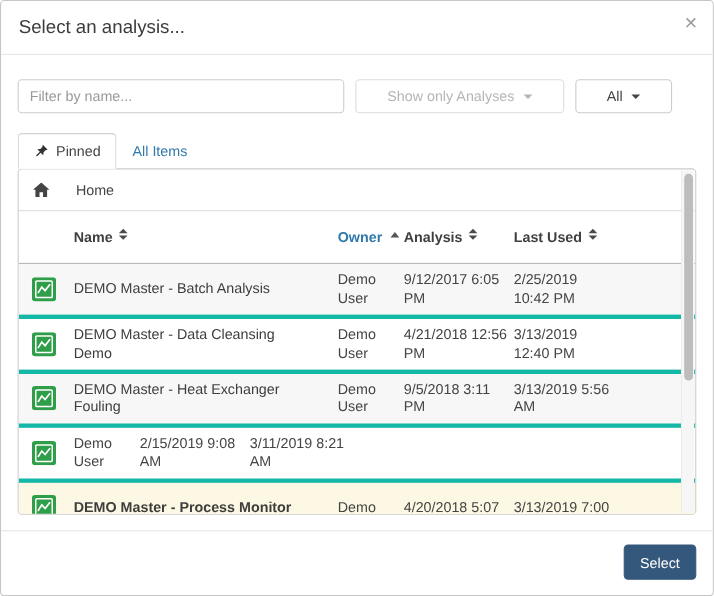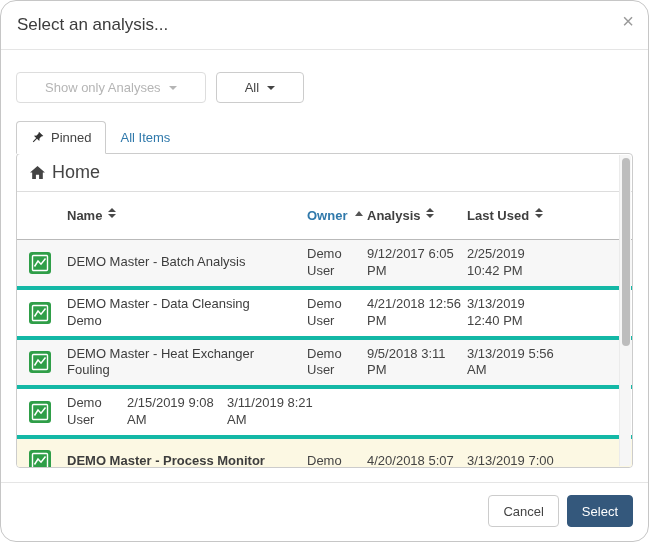--- a/index.html
+++ b/index.html
@@ -1,35 +1,35 @@
 <!DOCTYPE html>
 <html style="--accent-blue: #3079ab; --select-button-bg: #34587c; --row-highlight: #fcf8e3; --row-stripe: #f7f7f7; --item-icon-green: #2f9e48;"><head>
 <meta charset="utf-8">
 <style>
   *{box-sizing:border-box;margin:0;padding:0}
   html,body{background:#fff}
   body{font-family:"Liberation Sans","DejaVu Sans",sans-serif;color:#444}
-  .modal{width:649px;height:542px;border:1px solid #c6c6c6;border-radius:16px;background:#fff;display:flex;flex-direction:column;overflow:hidden}
+  .modal{width:649px;height:542px;border:1px solid #c6c6c6;border-radius:4px;background:#fff;display:flex;flex-direction:column;overflow:hidden}
   .modal-header{position:relative;padding:14px 16px;border-bottom:1px solid #e5e5e5;flex:none}
   .modal-title{font-size:17px;font-weight:500;color:#3c3c3c}
   .close{position:absolute;top:10px;right:14px;font-size:20px;color:#9a9a9a;cursor:pointer;line-height:1}
   .modal-body{flex:1;padding:22px 15px 0;overflow:hidden}
   .filter-row{display:flex;gap:10px}
   .filter-input{width:297px;height:31px;border:1px solid #ccc;border-radius:4px;padding:6px 10px;font-size:13px;color:#444;font-family:inherit;outline:none}
   .filter-input::placeholder{color:#999}
   .dd{height:31px;display:inline-flex;align-items:center;gap:8px;padding:0 28px;background:#fff;border:1px solid #ccc;border-radius:4px;font-size:13px;font-family:inherit;color:#444;cursor:pointer}
   .dd.disabled{color:#b5b5b5;border-color:#ddd}
   .caret{width:0;height:0;border-left:4px solid transparent;border-right:4px solid transparent;border-top:4px solid #444;display:inline-block}
   .dd.disabled .caret{border-top-color:#b5b5b5}
   .tabs{display:flex;margin-top:18px;position:relative;z-index:2;align-items:flex-end}
   .tab{padding:8px 14px;font-size:13px;cursor:pointer;display:flex;align-items:center;gap:7px}
   .tab-inactive{color:var(--accent-blue,#3079ab)}
   .tab.active{background:#fff;border:1px solid #ccc;border-bottom-color:#fff;border-radius:4px 4px 0 0;color:#444;margin-bottom:-1px}
   .panel{position:relative;border:1px solid #ccc;border-radius:4px;height:315px;overflow:hidden;background:#fff;z-index:1}
-  .home-row{display:flex;align-items:center;gap:7px;height:38px;padding:0 13px;border-bottom:1px solid #ddd;font-size:18px;color:#444;cursor:pointer}
+  .home-row{display:flex;align-items:center;gap:24px;height:38px;padding:0 13px;border-bottom:1px solid #ddd;font-size:13px;color:#444;cursor:pointer}
   .thead{display:flex;align-items:center;height:48px;padding-left:50px;border-bottom:1px solid #b9b9b9;font-size:13px;font-weight:bold;color:#3f3f3f}
   .th{display:flex;align-items:flex-start;white-space:nowrap}
   .th-name{width:240px}
   .th-owner{width:60px;flex-direction:row;align-items:flex-start;color:var(--accent-blue,#3079ab)}
   .th-created{width:100px}
   .th-used{width:92px}
   .sort{display:inline-flex;flex-direction:column;gap:2px;margin-left:6px}
   .sort i{display:block;width:0;height:0;border-left:4px solid transparent;border-right:4px solid transparent}
   .sort .up{border-bottom:4px solid #4a4a4a}
   .sort .down{border-top:4px solid #4a4a4a}
@@ -56,20 +56,21 @@
 <div class="modal">
 
   <div class="modal-header">
     <div class="modal-title">Select an analysis...</div>
     <span class="close">×</span>
   </div>
 
   <div class="modal-body">
 
     <div class="filter-row">
+      <input class="filter-input" type="text" placeholder="Filter by name..." style="">
       <button class="dd disabled">
         <span>Show only Analyses</span>
         <span class="caret"></span>
       </button>
       <button class="dd">
         <span>All</span>
         <span class="caret"></span>
       </button>
     </div>
 
@@ -198,17 +199,16 @@
 </div>
 
       <div class="scrollbar">
         <div class="scroll-thumb"></div>
       </div>
 
     </div>
   </div>
 
   <div class="modal-footer">
-    <button class="btn btn-cancel">Cancel</button>
     <button class="btn btn-select">Select</button>
   </div>
 
 </div>
 
 </body></html>

